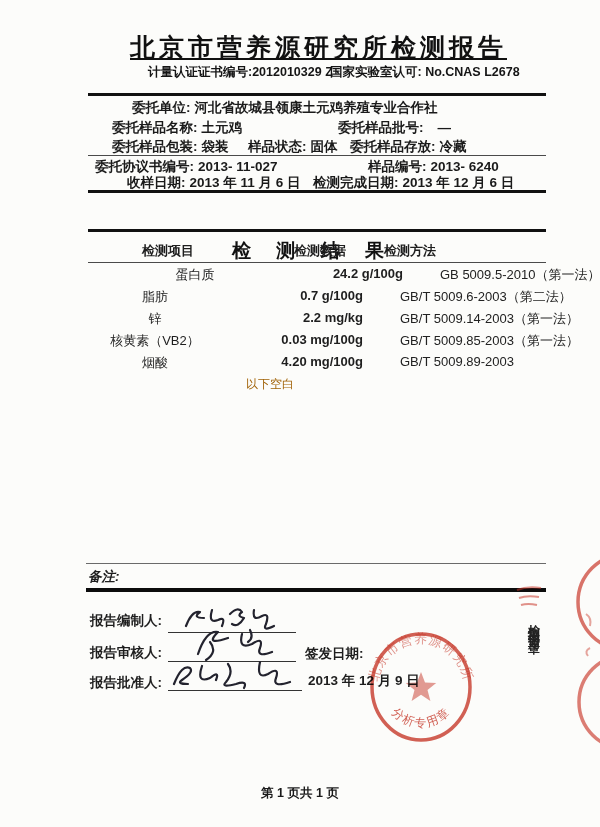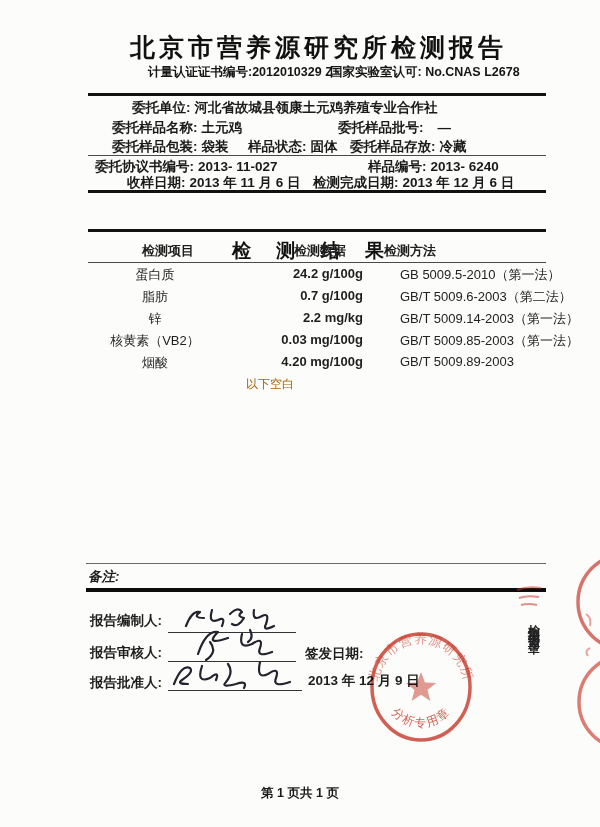--- a/index.html
+++ b/index.html
@@ -4,21 +4,21 @@
 <style>
   html,body{margin:0;padding:0;background:#e8e8e6;}
   .page{
     position:relative;width:600px;height:827px;margin:0 auto;
     background:#fcfcfa;overflow:hidden;
     font-family:"Liberation Sans",sans-serif;color:#1e1e1e;
   }
   .abs{position:absolute;white-space:nowrap;}
   .title{
     left:0;right:0;top:31px;text-align:center;padding-left:37px;
-    font-size:25px;font-weight:bold;letter-spacing:4px;color:#111;
+    font-size:25px;font-weight:bold;letter-spacing:4px;color:#111;text-decoration:underline;
   }
   .certline{font-size:12.5px;font-weight:bold;color:#151515;}
   .rule{position:absolute;background:#111;}
   .rule.thin{height:1px;background:#4a4a4a;}
   .rule.thick{height:3px;}
   .rule.xthick{height:4px;background:#0c0c0c;}
   .info{font-size:13.5px;font-weight:600;color:#1a1a1a;}
   .info .lbl{margin-right:4px;}
   .sect-title{
     left:0;right:0;top:206px;text-align:center;padding-left:26px;
@@ -91,21 +91,21 @@
   <div class="abs sect-title">检 测 结 果</div>
   <div class="rule thick" style="left:88px;top:229px;width:458px;"></div>
 
   <div class="thead" style="top:242px;font-weight:600;">
     <span class="h-item">检测项目</span>
     <span class="h-data">检测数据</span>
     <span class="h-method">检测方法</span>
   </div>
   <div class="rule thin" style="left:88px;top:262px;width:458px;"></div>
 
-  <div class="trow" style="top:266px;">
+  <div class="trow" style="top:266px;margin-left:40px;">
     <span class="c-item">蛋白质</span>
     <span class="c-data">24.2 g/100g</span>
     <span class="c-method">GB 5009.5-2010（第一法）</span>
   </div>
   <div class="trow" style="top:288px;">
     <span class="c-item">脂肪</span>
     <span class="c-data">0.7 g/100g</span>
     <span class="c-method">GB/T 5009.6-2003（第二法）</span>
   </div>
   <div class="trow" style="top:310px;">

